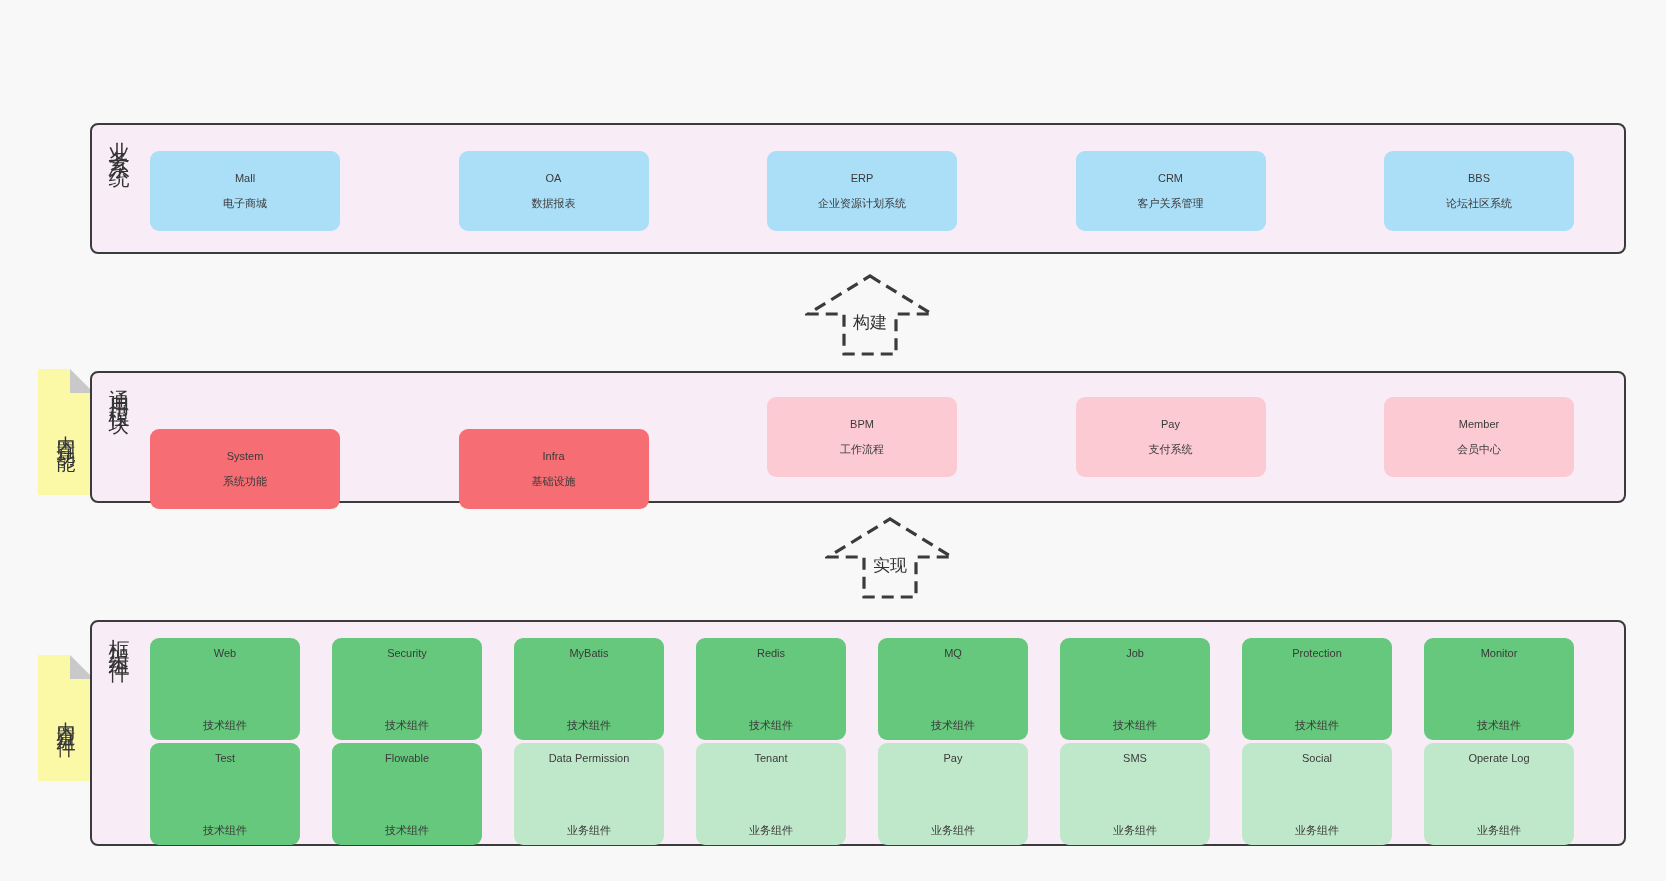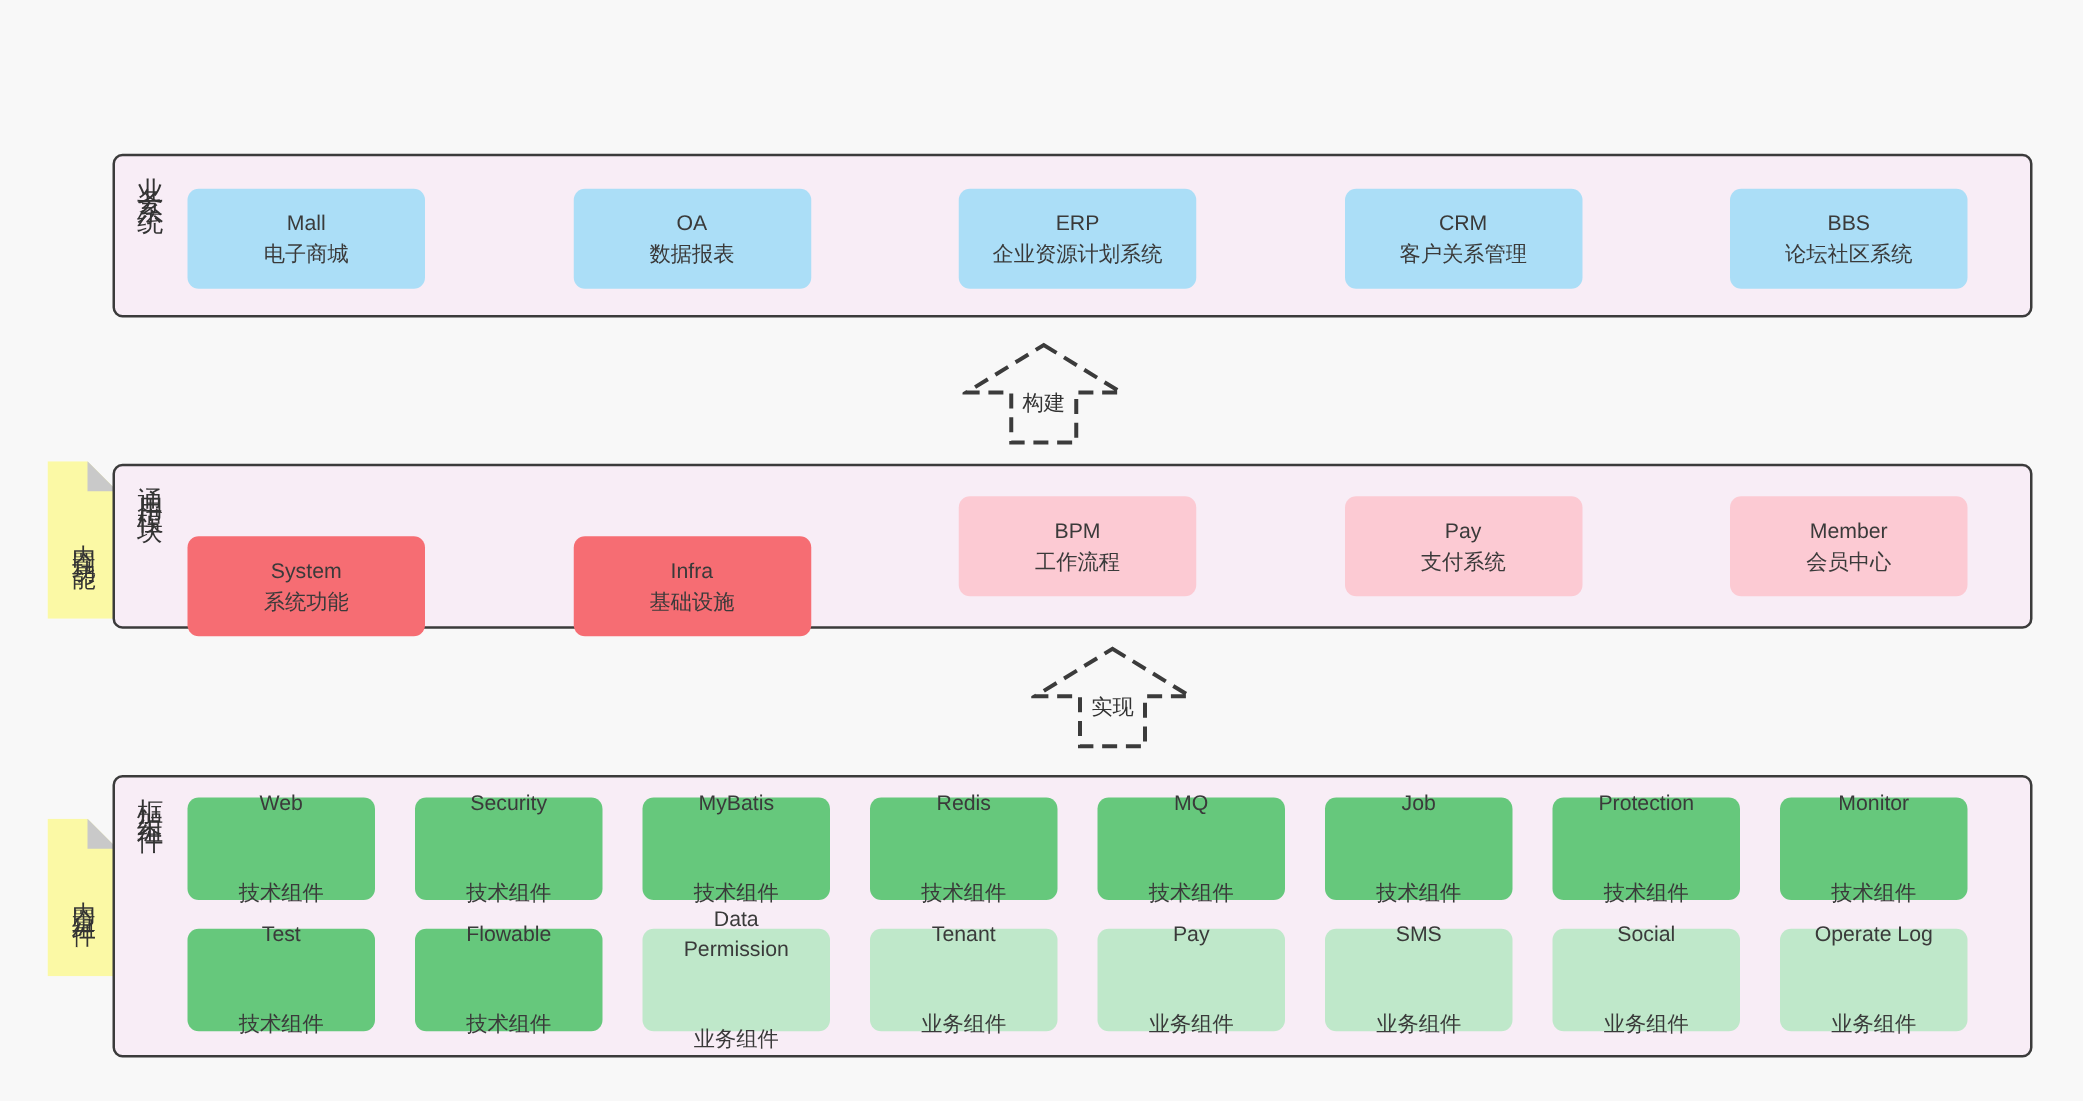--- a/index.html
+++ b/index.html
@@ -30,32 +30,32 @@
   .band-label{position:absolute;left:13px;top:0;height:100%;display:flex;align-items:center;
     writing-mode:vertical-rl;text-orientation:upright;font-size:21px;letter-spacing:8px;color:#333;}
 
   .band-row{position:absolute;left:58px;right:50px;display:flex;justify-content:space-between;}
   .band-1 .band-row{top:26px;}
   .band-2 .band-row{top:24px;}
   .band-3 .row-1{top:16px;}
   .band-3 .row-2{top:121px;}
 
   .box{width:190px;height:80px;border-radius:9px;display:flex;flex-direction:column;
-    justify-content:center;align-items:center;text-align:center;font-size:17px;line-height:25px;}
-  .band-3 .box{width:150px;height:82px;line-height:24px;gap:48px;}
+    justify-content:center;align-items:center;text-align:center;font-size:11px;line-height:25px;}
+  .band-3 .box{width:150px;height:102px;line-height:24px;gap:48px;}
   .band-3 .box-name{max-width:104px;}
   .blue{background:var(--business-box);}
   .red{background:var(--core-module-box);margin-top:32px;}
   .pink{background:var(--optional-module-box);text-align:center;}
   .green{background:var(--tech-component-box);}
   .greenlight{background:var(--biz-component-box);}
 
   
   .arrow{position:absolute;width:130px;height:84px;z-index:1;}
-  .arrow-1{left:770px;top:273px;}
+  .arrow-1{left:805px;top:273px;}
   .arrow-2{left:825px;top:516px;}
   .arrow svg{position:absolute;inset:0;}
   .arrow-label{position:absolute;left:50%;top:38px;transform:translateX(-50%);
     background:var(--page-bg);padding:0 3px;font-size:17px;color:#333;white-space:nowrap;}
 </style>
 </head>
 <body>
 
 <div class="canvas">
 

